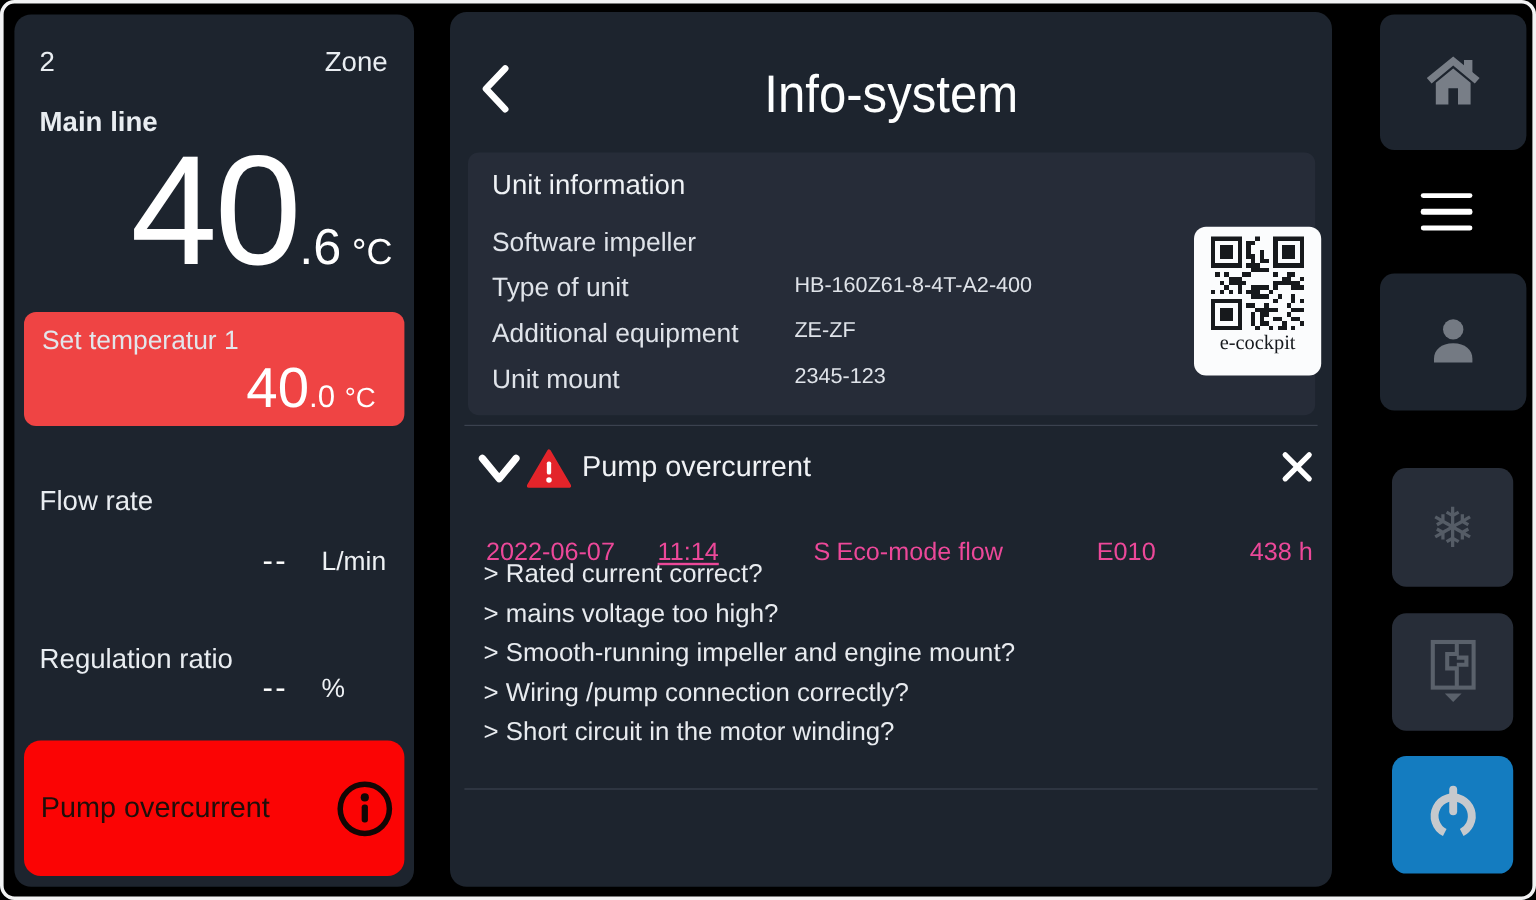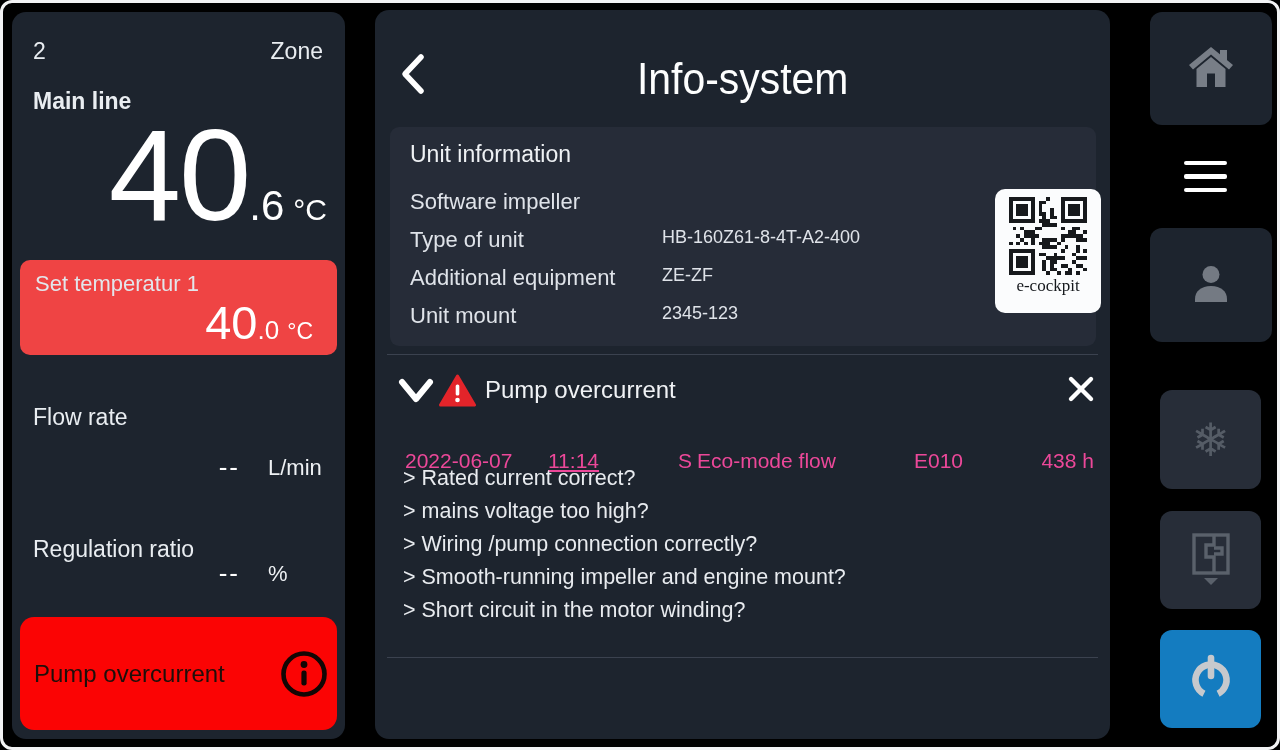--- a/index.html
+++ b/index.html
@@ -382,22 +382,22 @@
       <span class="d-time">11:14</span>
       <span class="d-state">S</span>
       <span class="d-mode">Eco-mode flow</span>
       <span class="d-code">E010</span>
       <span class="d-hours">438 h</span>
     </div>
 
     <div class="checklist">
       <div>&gt; Rated current correct?</div>
       <div>&gt; mains voltage too high?</div>
+      <div>&gt; Smooth-running impeller and engine mount?</div>
       <div>&gt; Wiring /pump connection correctly?</div>
-      <div>&gt; Smooth-running impeller and engine mount?</div>
       <div>&gt; Short circuit in the motor winding?</div>
     </div>
 
     <div class="sep" style="top:647px;"></div>
   </section>
 
   <aside>
     <button class="side-tab tab-home">
       <span>
         <svg width="48" height="44" viewBox="0 0 48 44">

